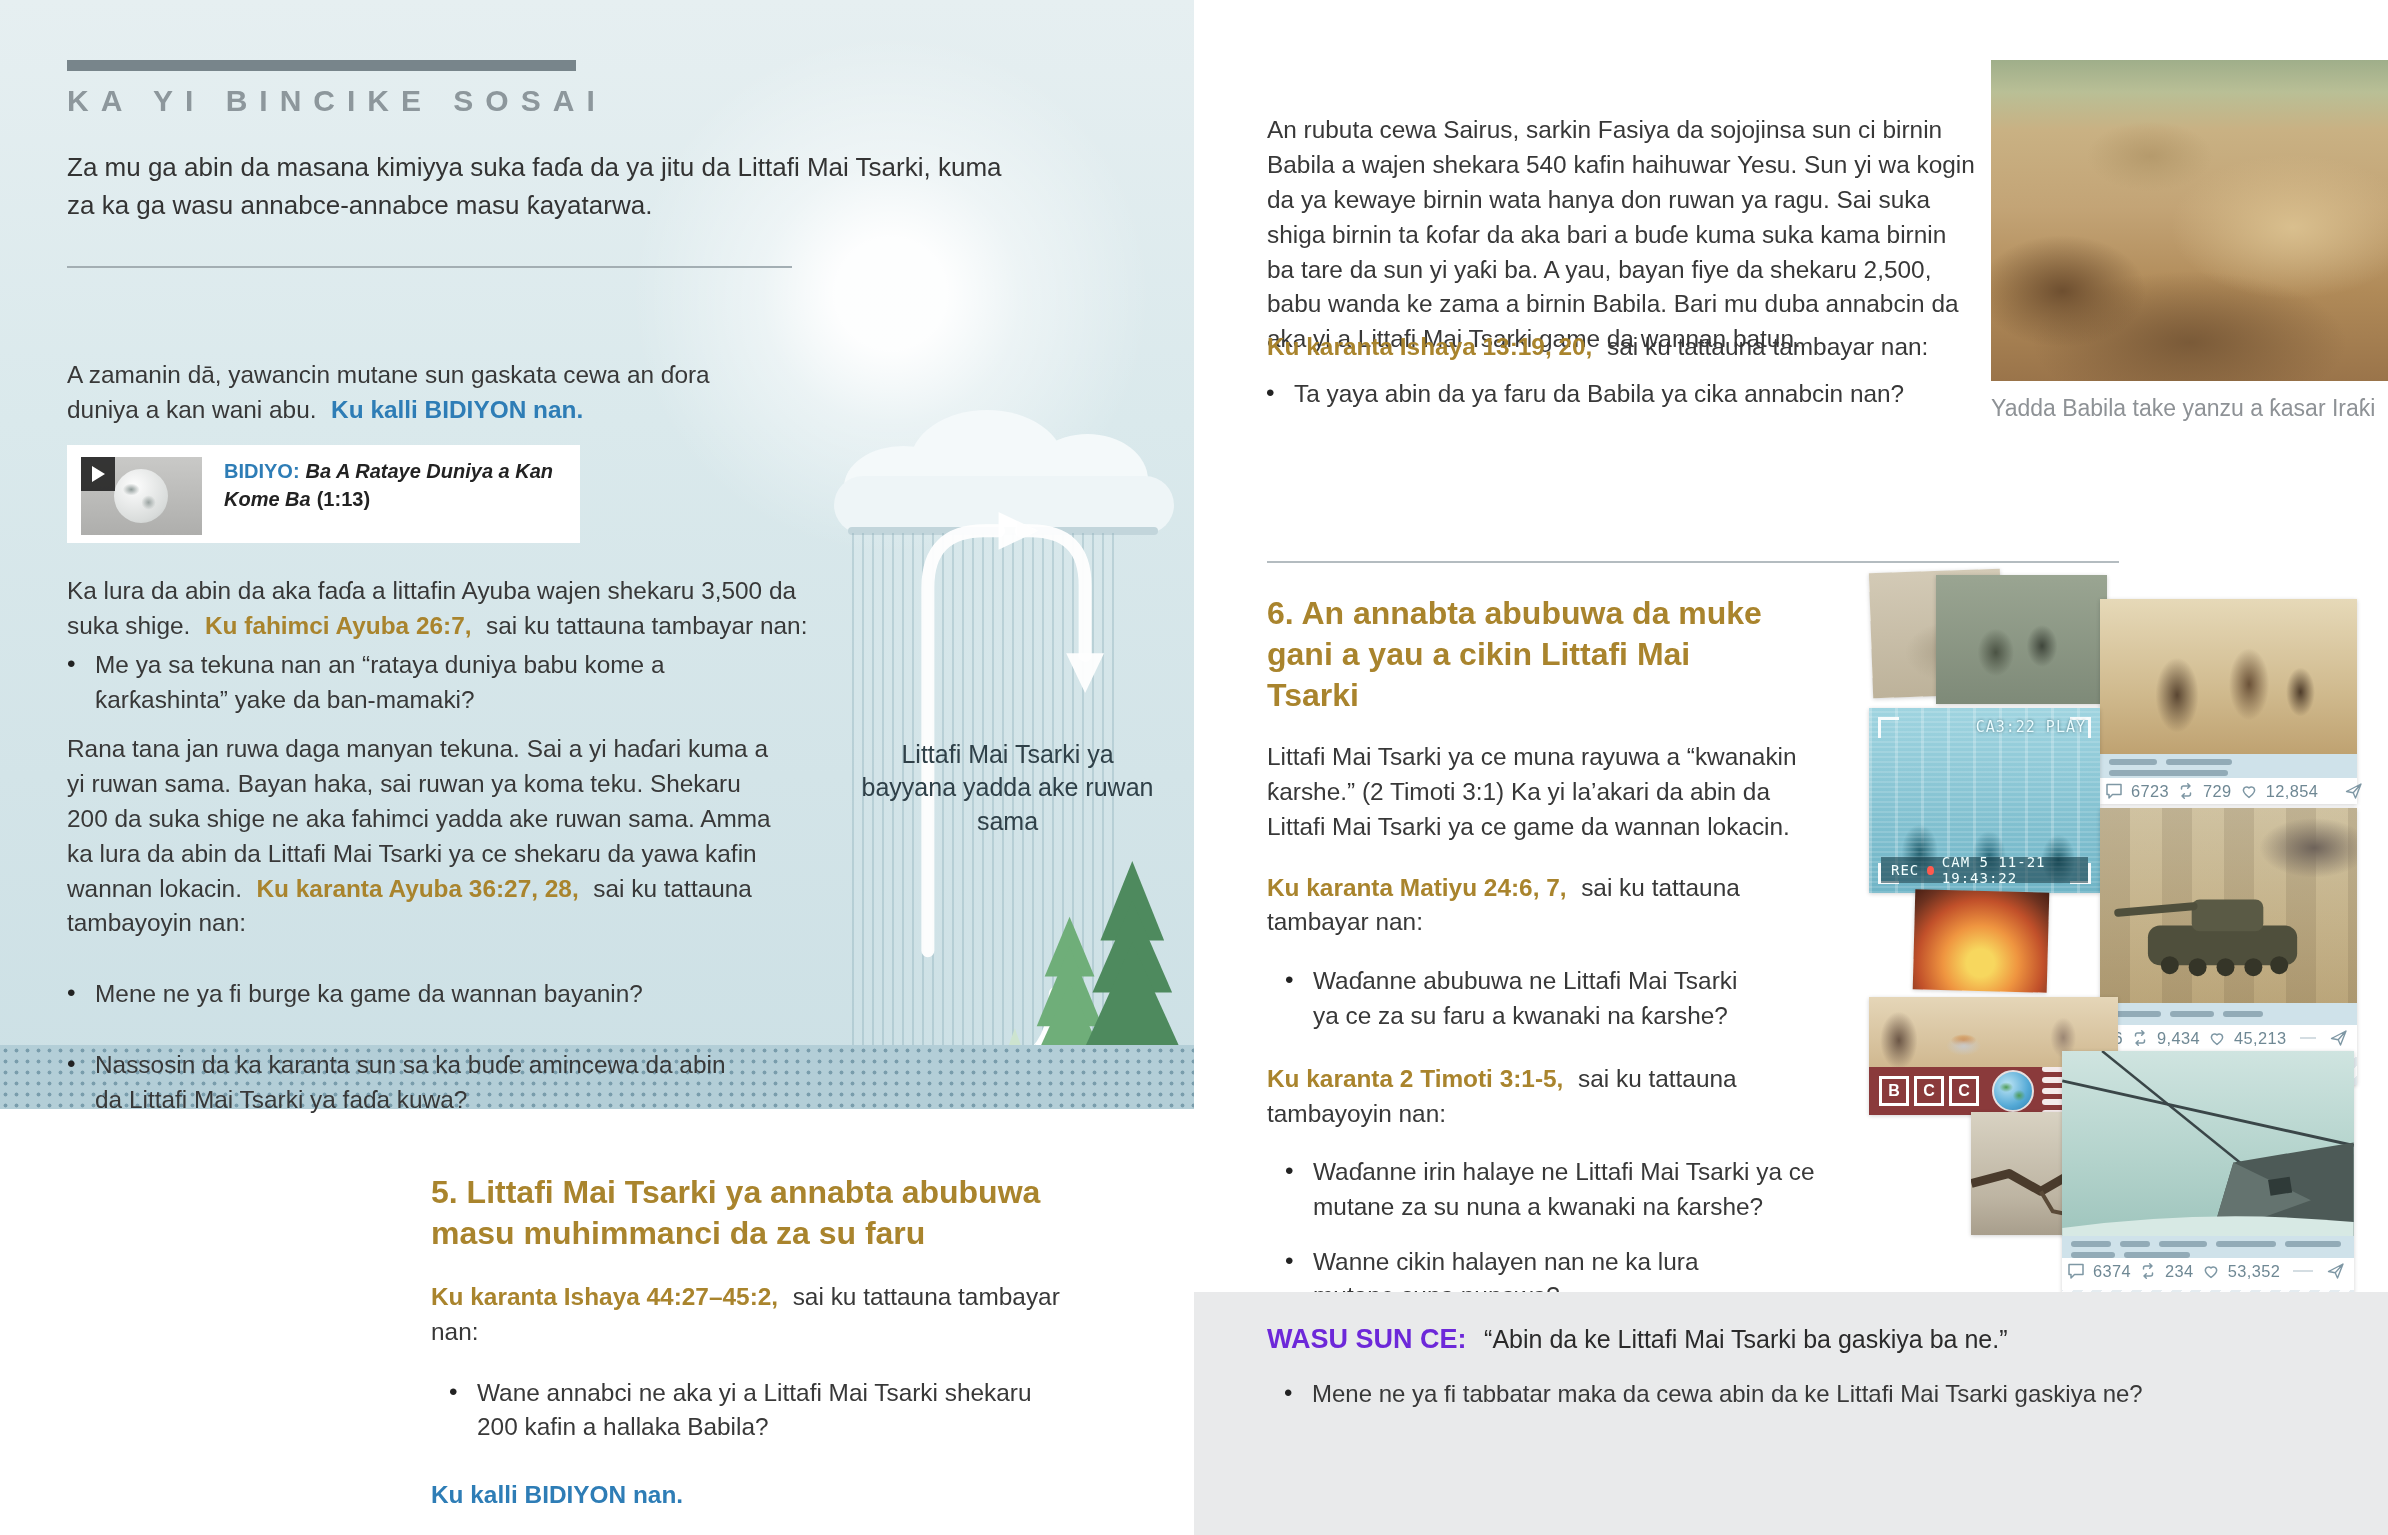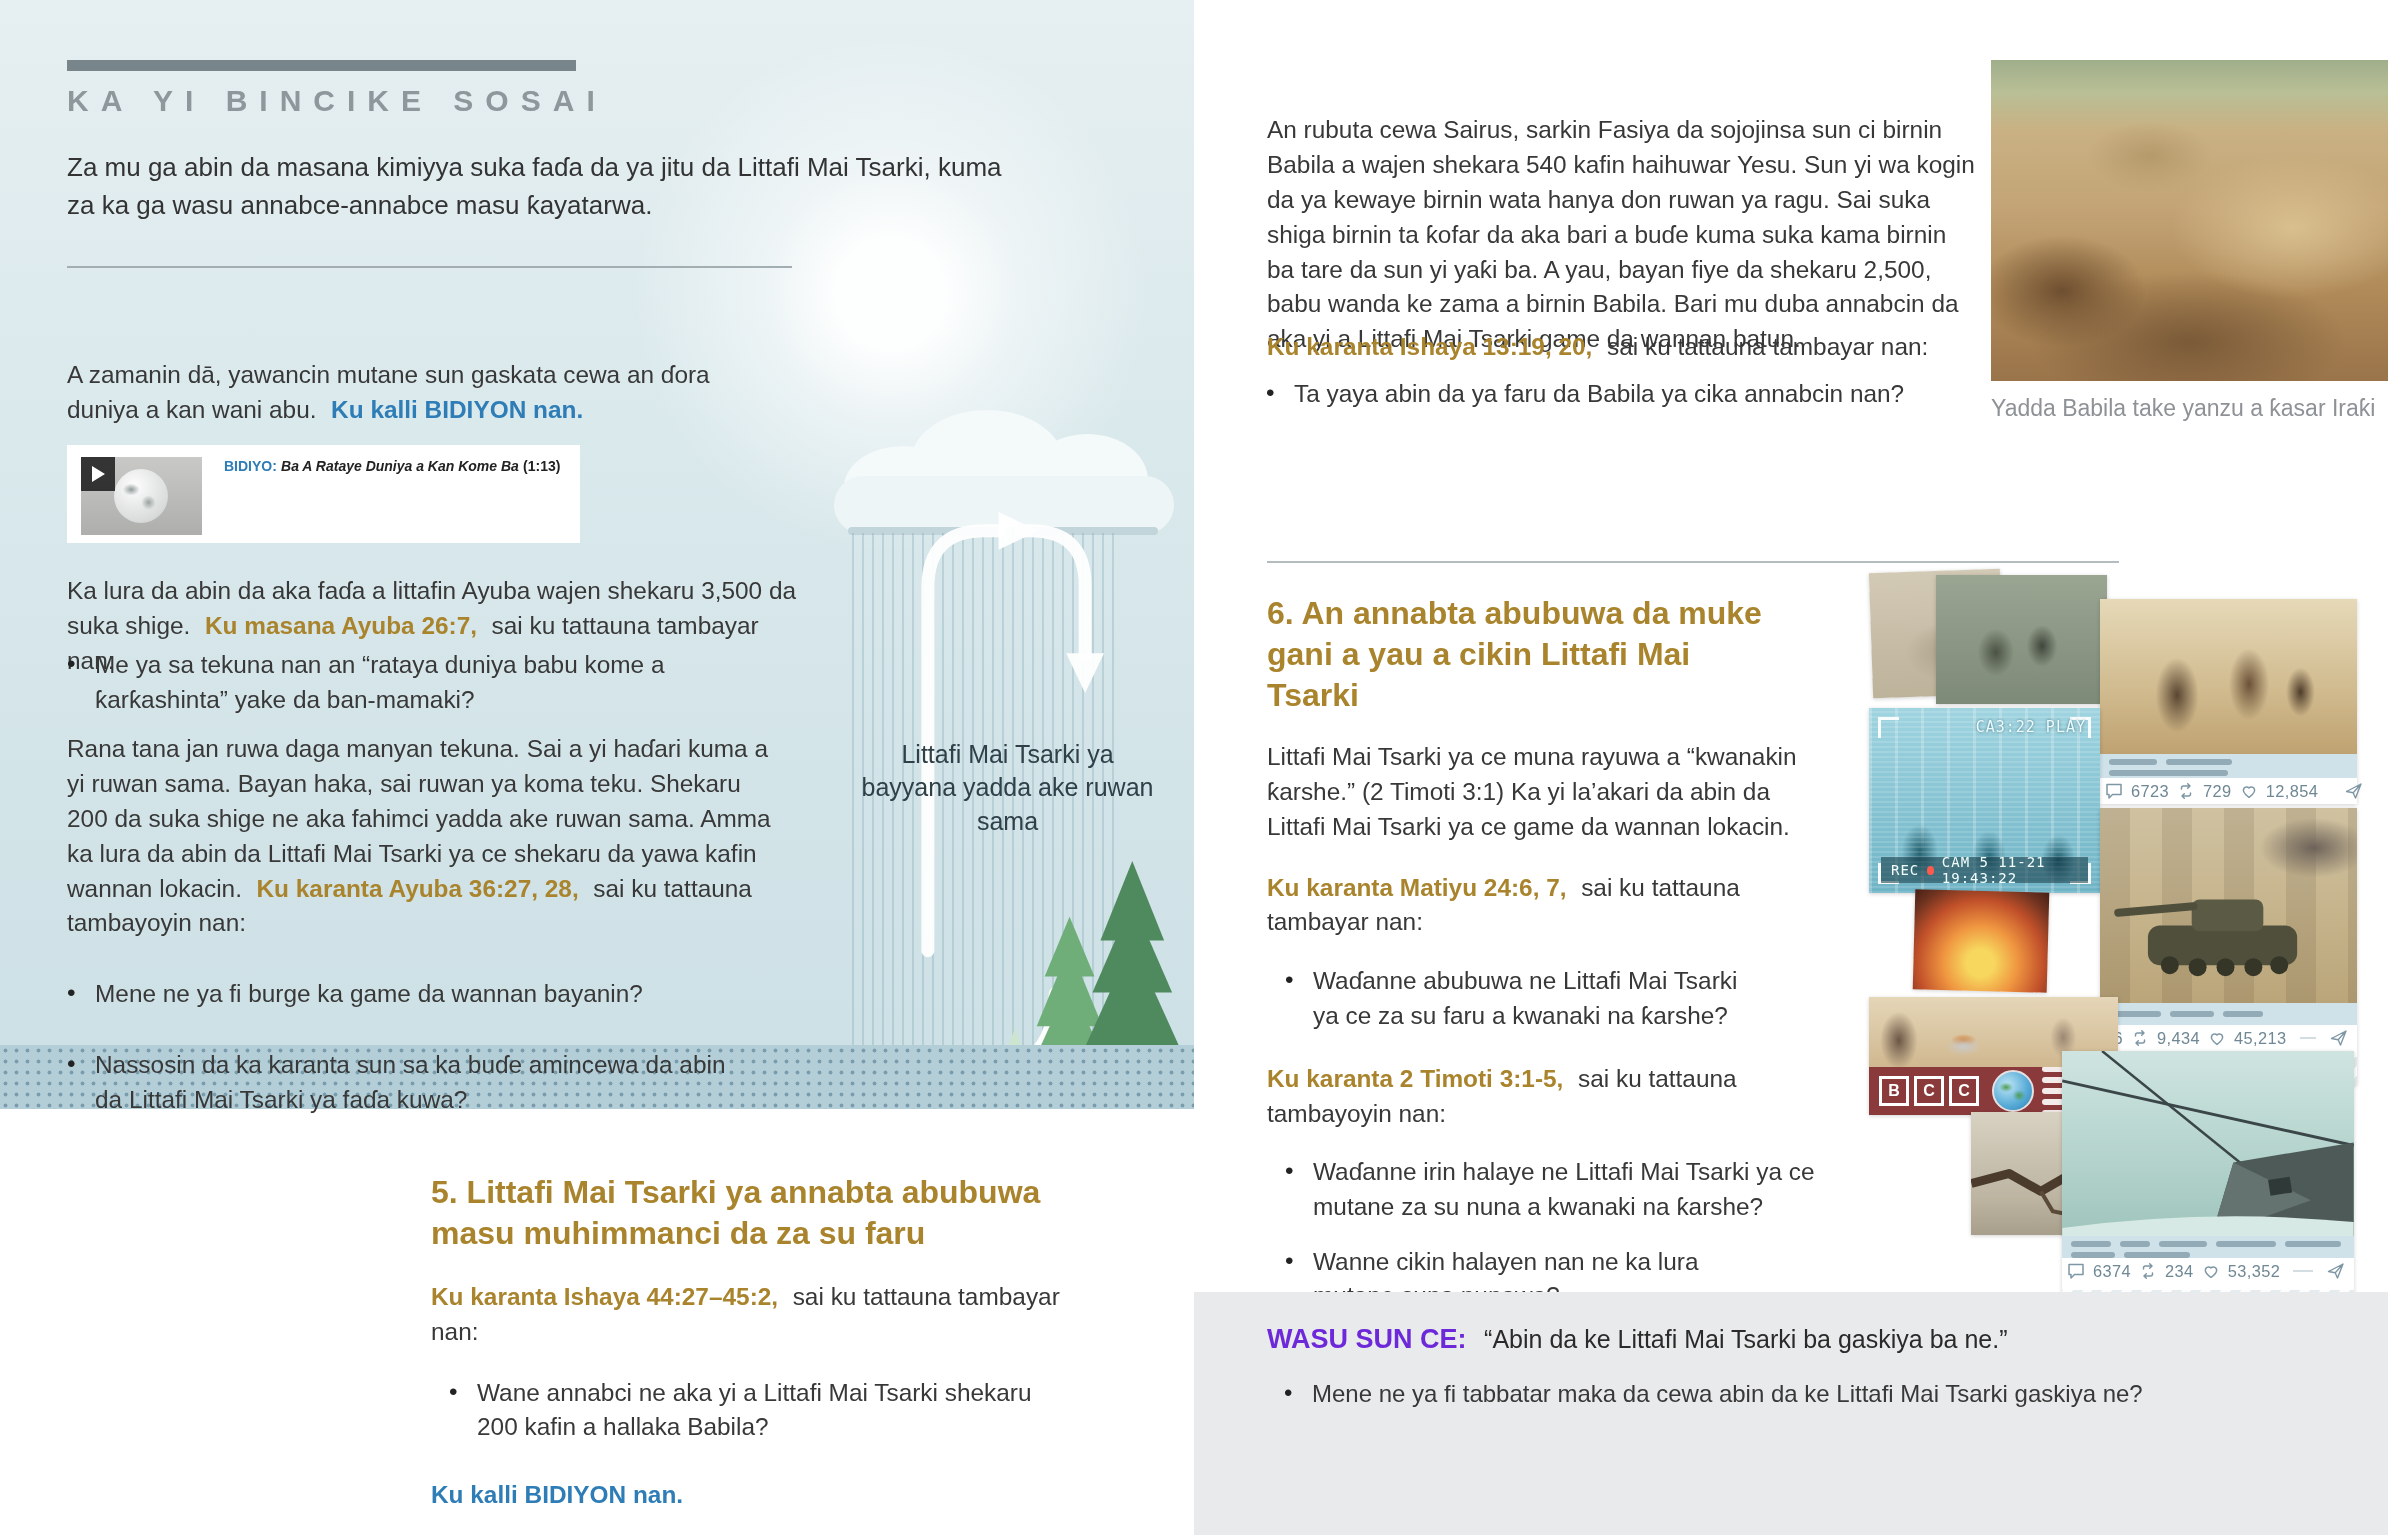--- a/index.html
+++ b/index.html
@@ -29,21 +29,21 @@
   .halftone{position:absolute;left:0;top:1045px;width:1194px;height:64px;background-color:#b3ced7;
     background-image:radial-gradient(rgba(72,116,136,.55) 1.6px, transparent 2.3px);background-size:11px 11px;}
   .ill-caption{font-size:25px;line-height:1.33;color:#2f4048;text-align:center;}
   
   .vcard1{display:flex;gap:22px;background:#fff;padding:12px 14px;box-sizing:border-box;}
   .vcard2{background:#d9ecf8;padding:18px 16px;box-sizing:border-box;}
   .thumb{position:relative;width:121px;height:78px;flex:0 0 auto;}
   .play{position:absolute;left:0;top:0;width:34px;height:34px;background:rgba(20,20,20,.82);
         display:flex;align-items:center;justify-content:center;}
   .play i{display:block;width:0;height:0;border-left:13px solid #fff;border-top:8px solid transparent;border-bottom:8px solid transparent;}
-  .vcap{font-size:14px;line-height:1.4;color:#222;}
+  .vcap{font-size:20px;line-height:1.4;color:#222;}
   .vlabel{color:#2e7db6;font-weight:bold;font-style:normal;margin-right:.3em;}
   .vtitle{font-style:italic;font-weight:600;margin-right:.3em;}
   .vdur{font-weight:600;}
   .globe{position:absolute;left:33px;top:12px;width:54px;height:54px;border-radius:50%;
     background:radial-gradient(14px 10px at 32% 38%, #8f9a98, transparent 60%),
                radial-gradient(12px 12px at 64% 62%, #9aa3a1, transparent 60%),
                radial-gradient(circle at 38% 32%, #fdfdfd, #d9dcdb 70%, #bfc4c3);}
   
   .tile{position:absolute;box-shadow:0 1px 4px rgba(0,0,0,.18);}
   .strip{background:#cfe2ea;padding:5px 9px;display:flex;flex-wrap:wrap;gap:5px 9px;align-items:center;box-sizing:border-box;}
@@ -130,21 +130,21 @@
             <i></i>
           </span>
       </div>
       <div class="vcap" style="width:350px;">
         <span class="vlabel">BIDIYO:</span><span class="vtitle">Ba A Rataye Duniya a Kan Kome Ba</span><span class="vdur">(1:13)</span>
       </div>
     </div>
 
     <p class="abs body" style="left:67px;top:574px;width:741px;margin:0;">
       <span style="margin-right:.32em;">Ka lura da abin da aka faɗa a littafin Ayuba wajen shekaru 3,500 da suka shige.</span>
-      <span class="gold">Ku masana Ayuba 26:7,</span>
+      <span class="gold">Ku fahimci Ayuba 26:7,</span>
       <span>sai ku tattauna tambayar nan:</span>
     </p>
     <div class="abs q" style="left:95px;top:648px;width:697px;">Me ya sa tekuna nan an “rataya duniya babu kome a ƙarƙashinta” yake da ban-mamaki?</div>
 
     <p class="abs body" style="left:67px;top:732px;width:711px;margin:0;">
       <span style="margin-right:.32em;">Rana tana jan ruwa daga manyan tekuna. Sai a yi haɗari kuma a yi ruwan sama. Bayan haka, sai ruwan ya koma teku. Shekaru 200 da suka shige ne aka fahimci yadda ake ruwan sama. Amma ka lura da abin da Littafi Mai Tsarki ya ce shekaru da yawa kafin wannan lokacin.</span>
       <span class="gold">Ku karanta Ayuba 36:27, 28,</span>
       <span>sai ku tattauna tambayoyin nan:</span>
     </p>
     <div class="abs q" style="left:95px;top:908px;width:677px;">Mene ne ya fi burge ka game da wannan bayanin?</div>

